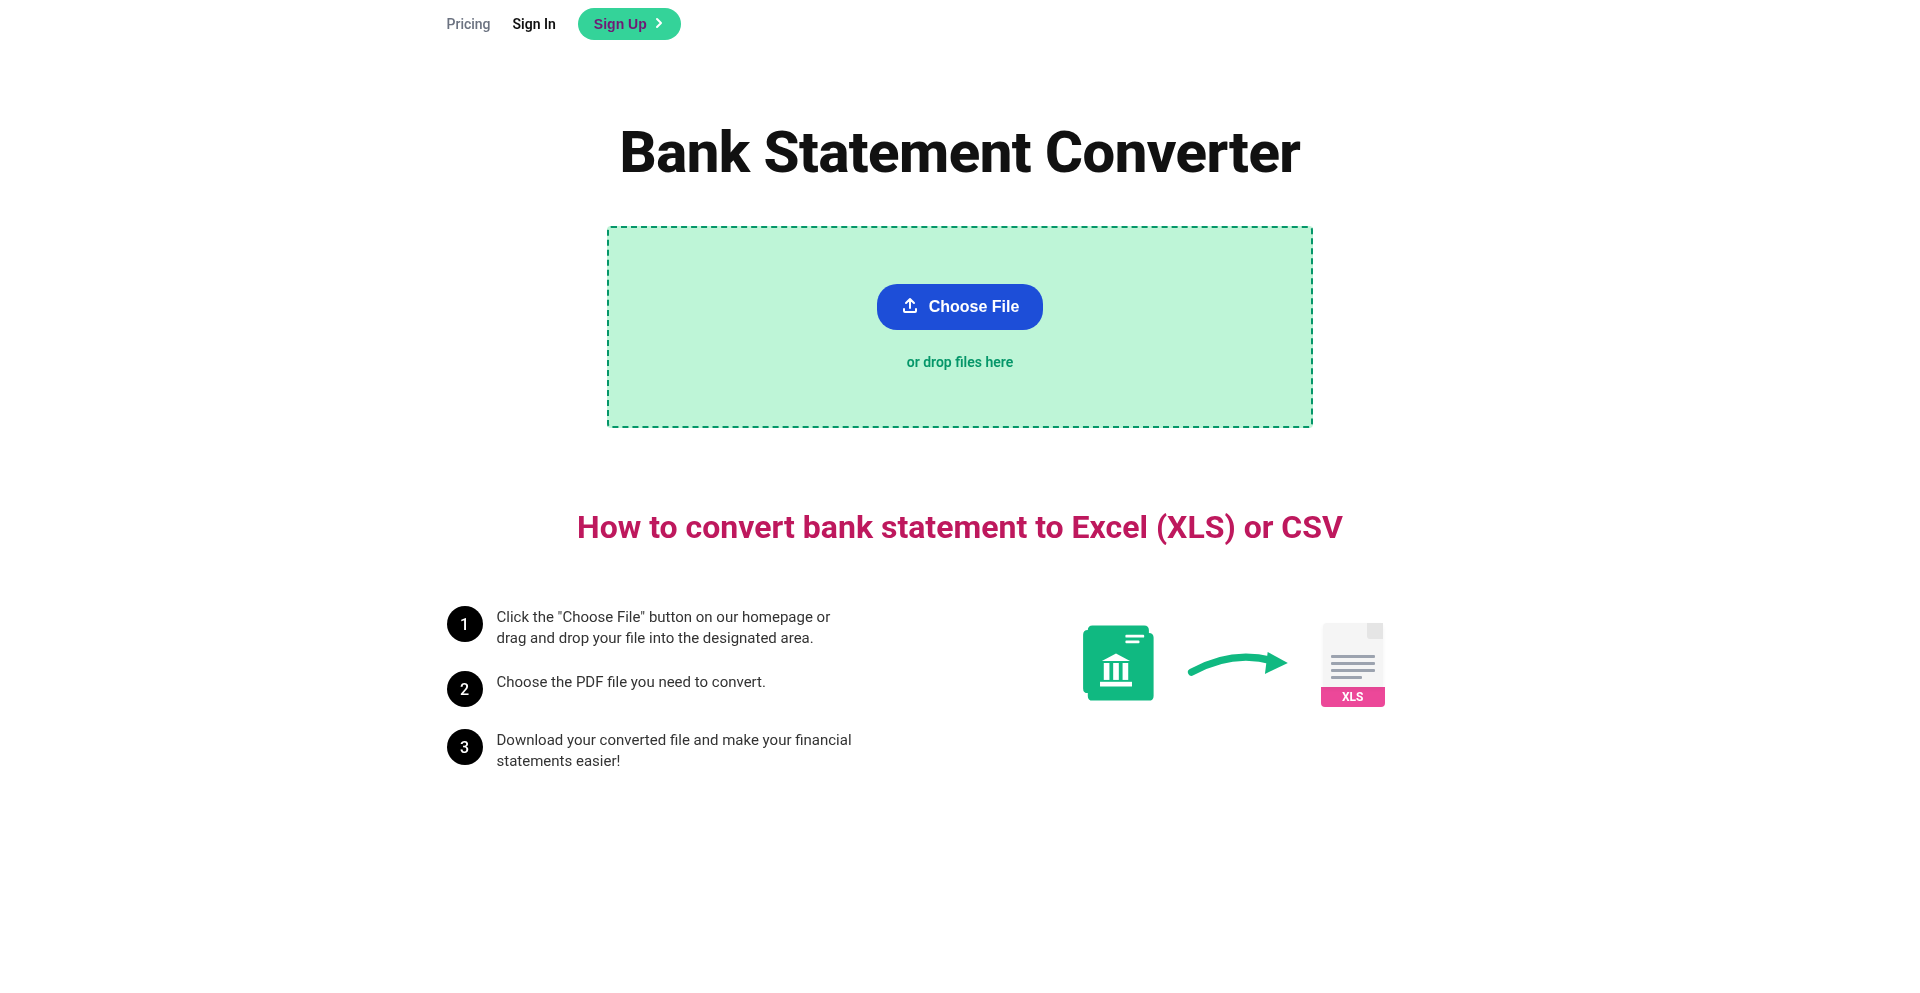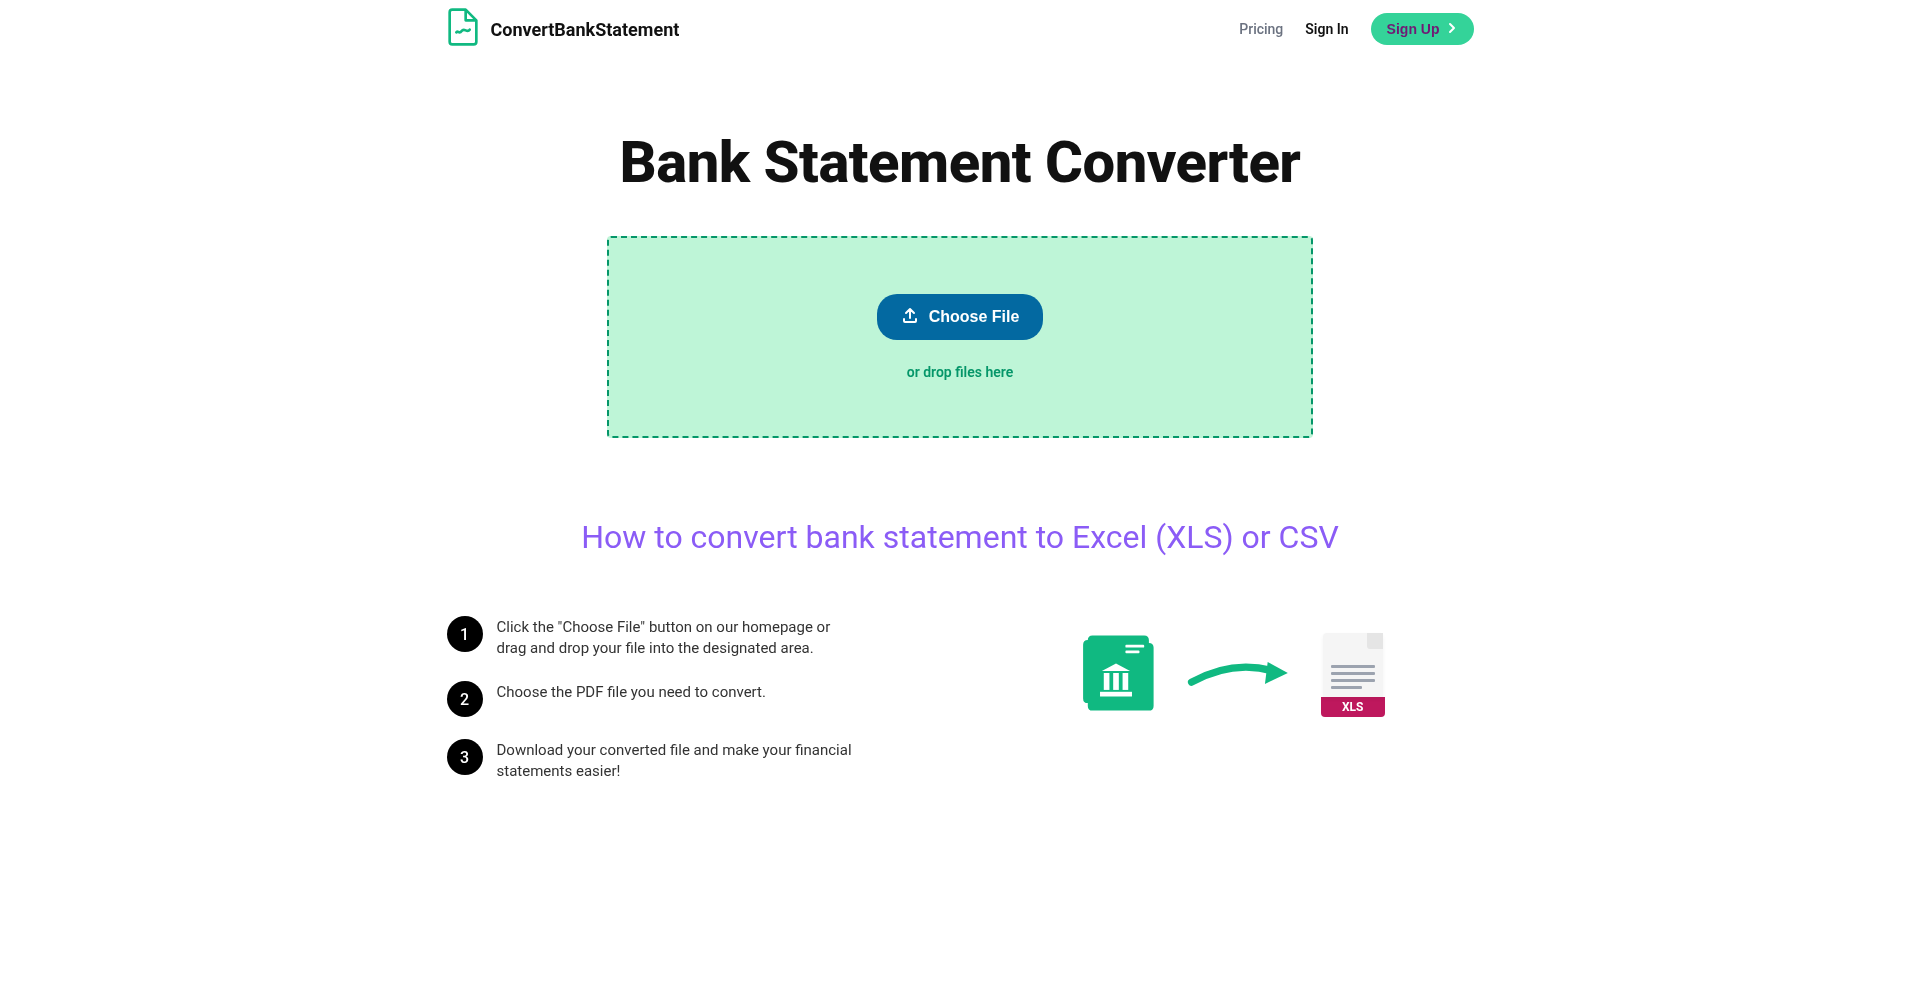--- a/index.html
+++ b/index.html
@@ -88,21 +88,21 @@
       height: 202px;
       background: #bef5d7;
       border: 2px dashed #059669;
       border-radius: 4px;
       display: flex;
       flex-direction: column;
       align-items: center;
       justify-content: center;
     }
     .choose-file-btn {
-      background: #0369a1;
+      background: #1d4ed8;
       color: #ffffff;
       border: none;
       border-radius: 20px;
       padding: 12px 24px;
       font-size: 16px;
       font-weight: 700;
       cursor: pointer;
       display: flex;
       align-items: center;
       gap: 10px;
@@ -112,22 +112,22 @@
       font-size: 14px;
       font-weight: 600;
       color: #059669;
     }
     .howto {
       padding-top: 80px;
     }
     .howto-title {
       text-align: center;
       font-size: 32px;
-      font-weight: 400;
-      color: #8b5cf6;
+      font-weight: 700;
+      color: #be185d;
     }
     .howto-body {
       display: flex;
       margin-top: 60px;
       gap: 40px;
       align-items: flex-start;
     }
     .steps {
       flex: 1;
       display: flex;
@@ -203,46 +203,36 @@
       height: 16px;
       background: #e5e5e5;
       border-bottom-left-radius: 3px;
     }
     .xls-line {
       height: 3px;
       background: #9ca3af;
       border-radius: 1px;
     }
     .xls-label {
-      background: #be185d;
+      background: #ec4899;
       color: #fff;
       font-size: 12px;
       font-weight: 700;
       text-align: center;
       padding: 3px 0;
       width: 100%;
       border-radius: 0 0 4px 4px;
     }
   </style>
 </head>
 <body>
 
 <header>
   <div class="container">
     <nav class="nav">
-      <div class="logo-group">
-        <span>
-          <svg class="logo-icon" viewBox="0 0 24 28" fill="none">
-            <path d="M14 1H4C2.9 1 2 1.9 2 3V25C2 26.1 2.9 27 4 27H20C21.1 27 22 26.1 22 25V9L14 1Z" stroke="#10b981" stroke-width="2" fill="none" stroke-linejoin="round"></path>
-            <path d="M14 1V9H22" stroke="#10b981" stroke-width="2" fill="none" stroke-linejoin="round"></path>
-            <path d="M7 18C8 16 9 20 11 17C13 14 15 19 17 16" stroke="#10b981" stroke-width="2" fill="none" stroke-linecap="round"></path>
-          </svg>
-        </span>
-        <span class="logo-text">ConvertBankStatement</span>
-      </div>
       <div class="nav-right">
         <span class="nav-link">Pricing</span>
         <span class="nav-link signin">Sign In</span>
         <button class="signup-btn">
           <span>Sign Up</span>
           <span>
             <svg width="12" height="12" viewBox="0 0 12 12" fill="none">
               <path d="M4 2L8 6L4 10" stroke="#ffffff" stroke-width="2" stroke-linecap="round" stroke-linejoin="round"></path>
             </svg>
           </span>

